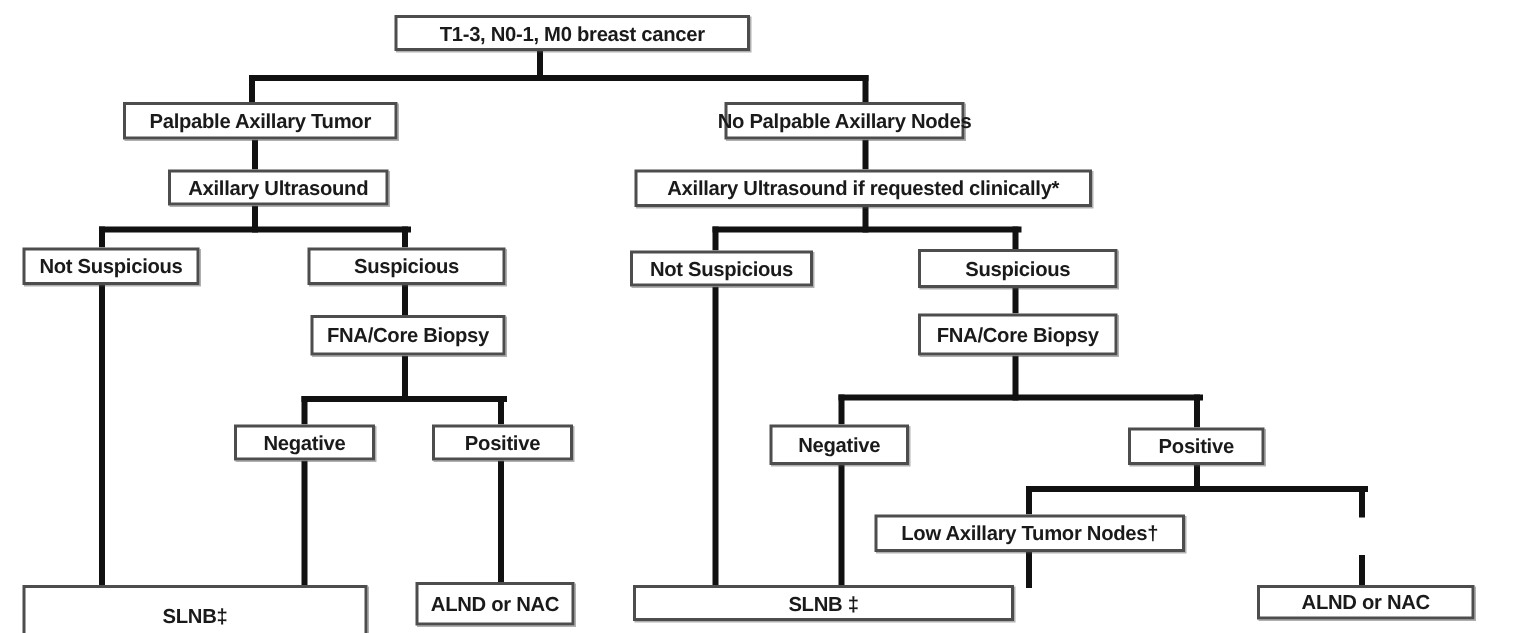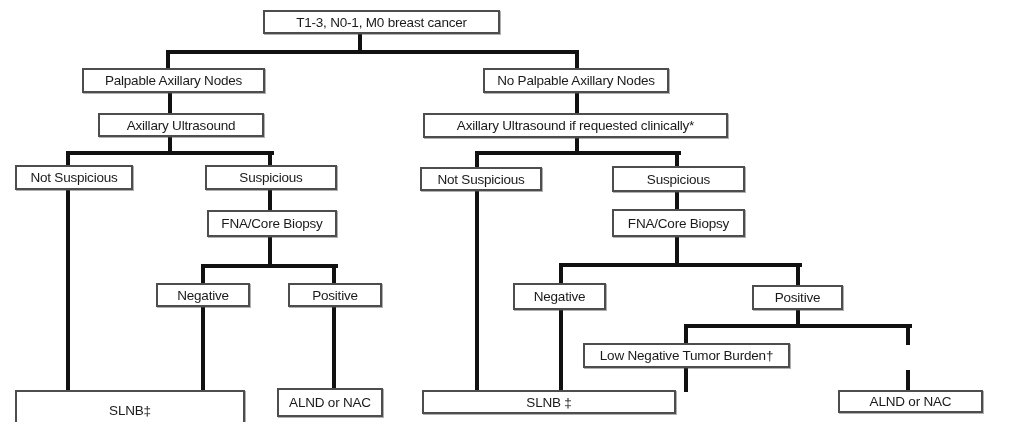--- a/index.html
+++ b/index.html
@@ -14,21 +14,21 @@
     position:absolute;
     background:#111111;
   }
   .node{
     position:absolute;
     box-sizing:border-box;
     background:#ffffff;
     border:2px solid #4d4d4d;
     box-shadow:1px 1px 0 rgba(80,80,80,0.45);
     display:flex;align-items:center;justify-content:center;
-    font-weight:normal;
+    font-weight:bold;
     font-size:13.5px;
     color:#1a1a1a;
     white-space:nowrap;
     letter-spacing:-0.2px;
   }
 </style>
 </head>
 <body>
 
 <div class="canvas">
@@ -65,33 +65,33 @@
   <div class="line" style="left:796px;top:263px;width:4px;height:22px"></div>
   <div class="line" style="left:559px;top:310px;width:4px;height:82px"></div>
   <div class="line" style="left:796px;top:310px;width:4px;height:18px"></div>
   <div class="line" style="left:684px;top:324px;width:228px;height:4px"></div>
   <div class="line" style="left:684px;top:324px;width:4px;height:19px"></div>
   <div class="line" style="left:906px;top:324px;width:4px;height:21px"></div>
   <div class="line" style="left:684px;top:368px;width:4px;height:24px"></div>
   <div class="line" style="left:906px;top:370px;width:4px;height:22px"></div>
 
   <div class="node" style="left:263px;top:10px;width:237px;height:24px">T1-3, N0-1, M0 breast cancer</div>
-  <div class="node" style="left:82px;top:68px;width:183px;height:25px">Palpable Axillary Nodes</div>
-  <div class="node" style="left:483px;top:68px;width:186px;height:25px">No Palpable Axillary Nodes</div>
-  <div class="node" style="left:98px;top:113px;width:166px;height:24px">Axillary Ultrasound</div>
+  <div class="node" style="left:82px;top:68px;width:183px;height:25px">Palpable Axillary Tumor</div>
+  <div class="node" style="left:483px;top:68px;width:160px;height:25px">No Palpable Axillary Nodes</div>
+  <div class="node" style="left:112px;top:113px;width:147px;height:24px">Axillary Ultrasound</div>
   <div class="node" style="left:423px;top:113px;width:305px;height:25px">Axillary Ultrasound if requested clinically*</div>
   <div class="node" style="left:15px;top:165px;width:118px;height:25px">Not Suspicious</div>
   <div class="node" style="left:205px;top:165px;width:132px;height:25px">Suspicious</div>
   <div class="node" style="left:420px;top:167px;width:122px;height:24px">Not Suspicious</div>
   <div class="node" style="left:612px;top:166px;width:133px;height:26px">Suspicious</div>
   <div class="node" style="left:207px;top:210px;width:130px;height:27px">FNA/Core Biopsy</div>
   <div class="node" style="left:612px;top:209px;width:133px;height:28px">FNA/Core Biopsy</div>
   <div class="node" style="left:156px;top:283px;width:94px;height:24px">Negative</div>
   <div class="node" style="left:288px;top:283px;width:94px;height:24px">Positive</div>
   <div class="node" style="left:513px;top:283px;width:93px;height:27px">Negative</div>
   <div class="node" style="left:752px;top:285px;width:91px;height:25px">Positive</div>
-  <div class="node" style="left:583px;top:343px;width:207px;height:25px">Low Negative Tumor Burden†</div>
+  <div class="node" style="left:583px;top:343px;width:207px;height:25px">Low Axillary Tumor Nodes†</div>
   <div class="node" style="left:15px;top:390px;width:230px;height:40px">SLNB‡</div>
   <div class="node" style="left:277px;top:388px;width:106px;height:29px">ALND or NAC</div>
   <div class="node" style="left:422px;top:390px;width:254px;height:24px">SLNB ‡</div>
   <div class="node" style="left:838px;top:390px;width:145px;height:23px">ALND or NAC</div>
 
 </div>
 
 </body></html>

